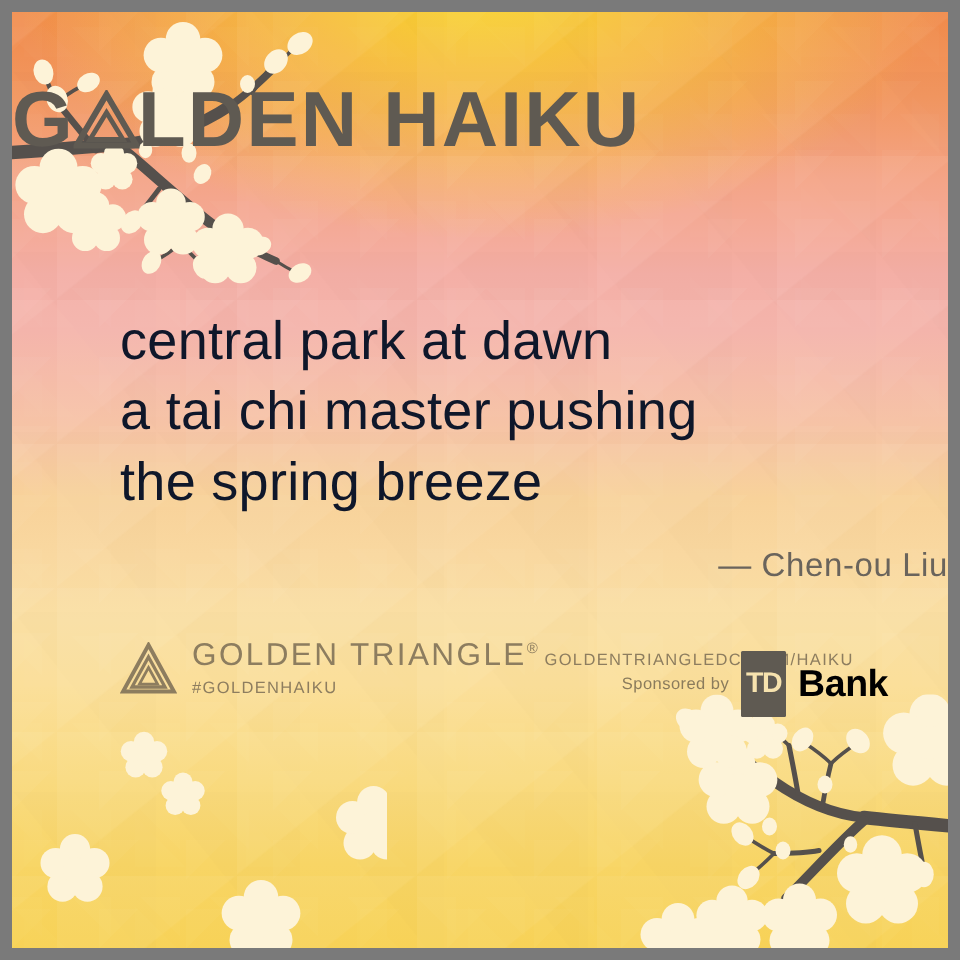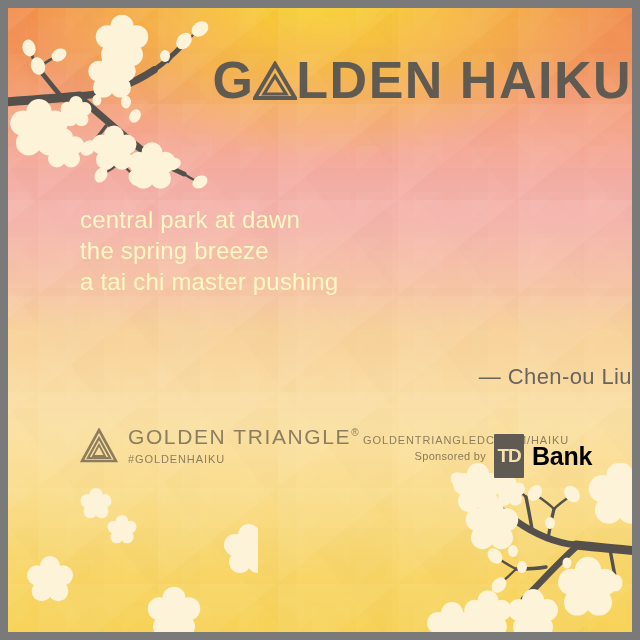--- a/index.html
+++ b/index.html
@@ -57,41 +57,40 @@
 
   
   .art { position:absolute; inset:0; }
   .art svg { position:absolute; display:block; }
 
   
   #content { position:absolute; inset:0; }
 
   #title {
     position:absolute; top:46px; left:0; right:0;
-    text-align:right;
+    text-align:left;
     color:#5f5a52;
     font-size:52px;
     font-weight:bold;
     letter-spacing:1.5px;
     line-height:1;
     white-space:nowrap;
-    padding-left:28px;
   }
   #title .tri-a {
     display:inline-block;
     width:44px; height:40px;
     vertical-align:-3px;
     margin:0 -1px;
   }
   #title .tri-a svg { display:block; }
 
   #haiku {
     position:absolute; top:196px; left:72px;
-    color:#fef9c3;
-    font-size:24px;
+    color:#0f172a;
+    font-size:36px;
     line-height:1.30;
     font-weight:normal;
     letter-spacing:.2px;
   }
   #haiku .line { white-space:nowrap; }
 
   #author {
     position:absolute; top:356px; left:0; right:0;
     text-align:right;
     color:#6a645c;
@@ -421,22 +420,22 @@
       <span>G</span><span class="tri-a">
         <svg width="44" height="40" viewBox="0 0 44 40" aria-hidden="true">
           <path d="M22 3 L42 37 L2 37 Z" fill="none" stroke="#5f5a52" stroke-width="4"></path>
           <path d="M22 15 L33 33 L11 33 Z" fill="none" stroke="#5f5a52" stroke-width="3.2"></path>
         </svg>
       </span><span>LDEN HAIKU</span>
     </div>
 
     <div id="haiku">
       <div class="line">central park at dawn</div>
+      <div class="line">a tai chi master pushing</div>
       <div class="line">the spring breeze</div>
-      <div class="line">a tai chi master pushing</div>
     </div>
 
     <div id="author">— Chen-ou Liu</div>
 
     <div id="footer">
 
       <div id="gt-lockup">
         <span id="gt-mark">
           <svg width="38" height="36" viewBox="0 0 38 36" aria-hidden="true">
             <path d="M19 2 L36 33 L2 33 Z" fill="none" stroke="#8d7d5f" stroke-width="2.6"></path>

